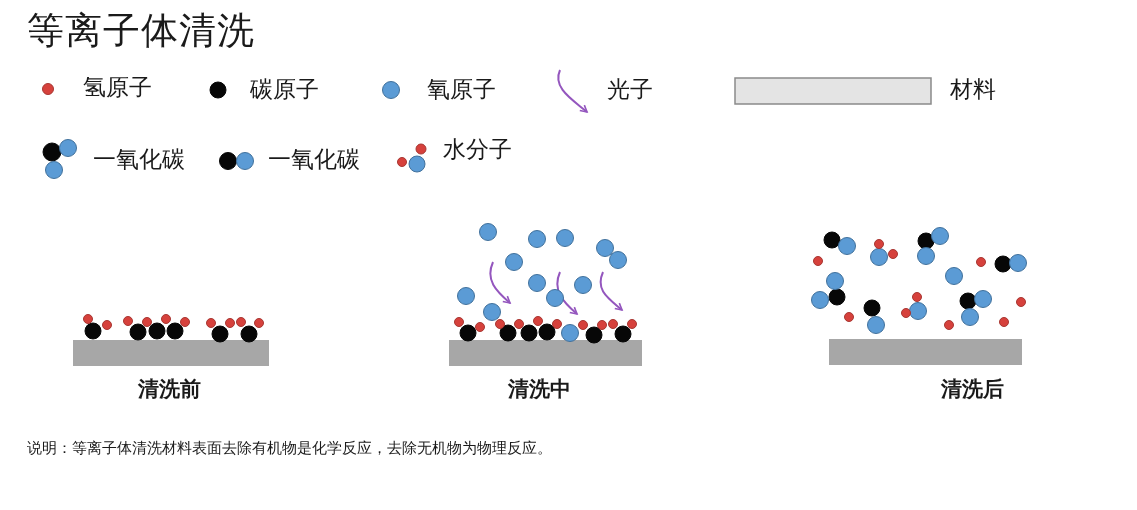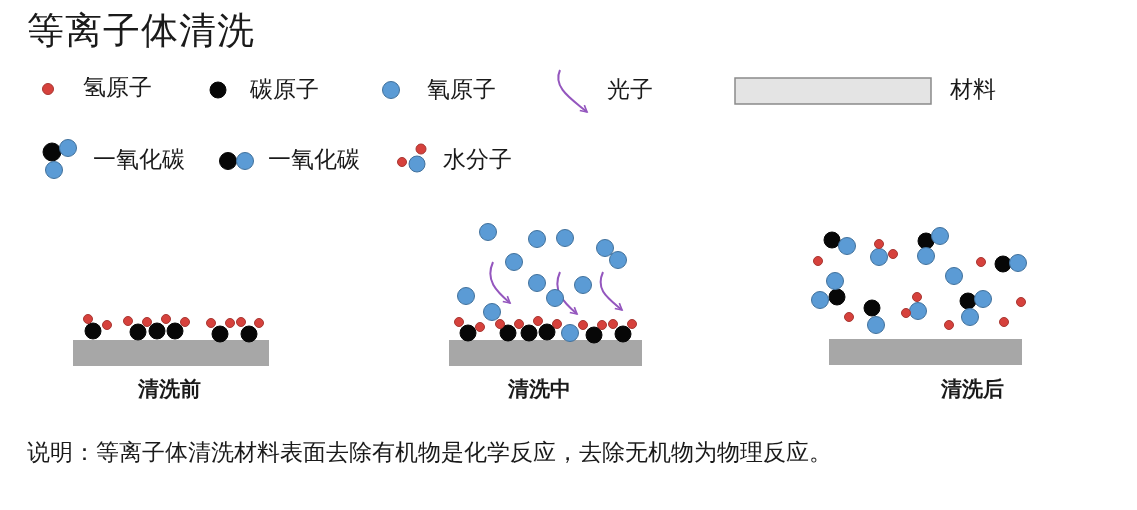--- a/index.html
+++ b/index.html
@@ -3,41 +3,41 @@
 <meta charset="utf-8">
 <style>
   html,body{margin:0;padding:0;background:#ffffff;}
   body{width:1137px;height:510px;position:relative;overflow:hidden;
        font-family:"Liberation Sans","DejaVu Sans",sans-serif;color:#1a1a1a;}
   .abs{position:absolute;}
   svg.abs{overflow:visible;}
   #title{left:27px;top:10px;font-size:37px;line-height:1.15;letter-spacing:1px;}
   .lg{font-size:23px;line-height:1;white-space:nowrap;}
   .stage-label{font-size:21px;line-height:1;white-space:nowrap;font-weight:bold;}
-  #note{left:27px;top:439px;font-size:23px;line-height:1.2;white-space:nowrap;}
+  #note{left:27px;top:439px;font-size:15px;line-height:1.2;white-space:nowrap;}
 
   
   #ic-h  {left:38px;  top:79px;  width:20px; height:20px;}
   #lb-h  {left:83px;  top:78px;font-family:Liberation Mono, monospace;}
   #ic-c  {left:207px; top:79px;  width:22px; height:22px;}
   #lb-c  {left:250px; top:78px;}
   #ic-o  {left:380px; top:79px;  width:22px; height:22px;}
   #lb-o  {left:427px; top:78px;}
   #ic-p  {left:548px; top:64px;  width:44px; height:52px;}
   #lb-p  {left:607px; top:78px;}
   #ic-m  {left:734px; top:76px;  width:200px;height:30px;}
   #lb-m  {left:950px; top:78px;}
 
   
   #ic-co2{left:36px;  top:138px; width:44px; height:44px;}
   #lb-co2{left:93px;  top:148px;}
   #ic-co {left:214px; top:150px; width:42px; height:24px;}
   #lb-co {left:268px; top:148px;}
   #ic-h2o{left:396px; top:142px; width:36px; height:32px;}
-  #lb-h2o{left:443px; top:148px;}
+  #lb-h2o{left:443px; top:140px;font-family:Liberation Mono, monospace;}
 
   
   #stage-before{left:60px;  top:310px; width:220px; height:60px;}
   #stage-during{left:440px; top:215px; width:220px; height:155px;}
   #stage-after {left:805px; top:225px; width:230px; height:145px;}
   #lbl-before{left:138px; top:378px;}
   #lbl-during{left:508px; top:378px;}
   #lbl-after {left:893px; top:378px;margin-left:48px;}
 </style>
 </head>

